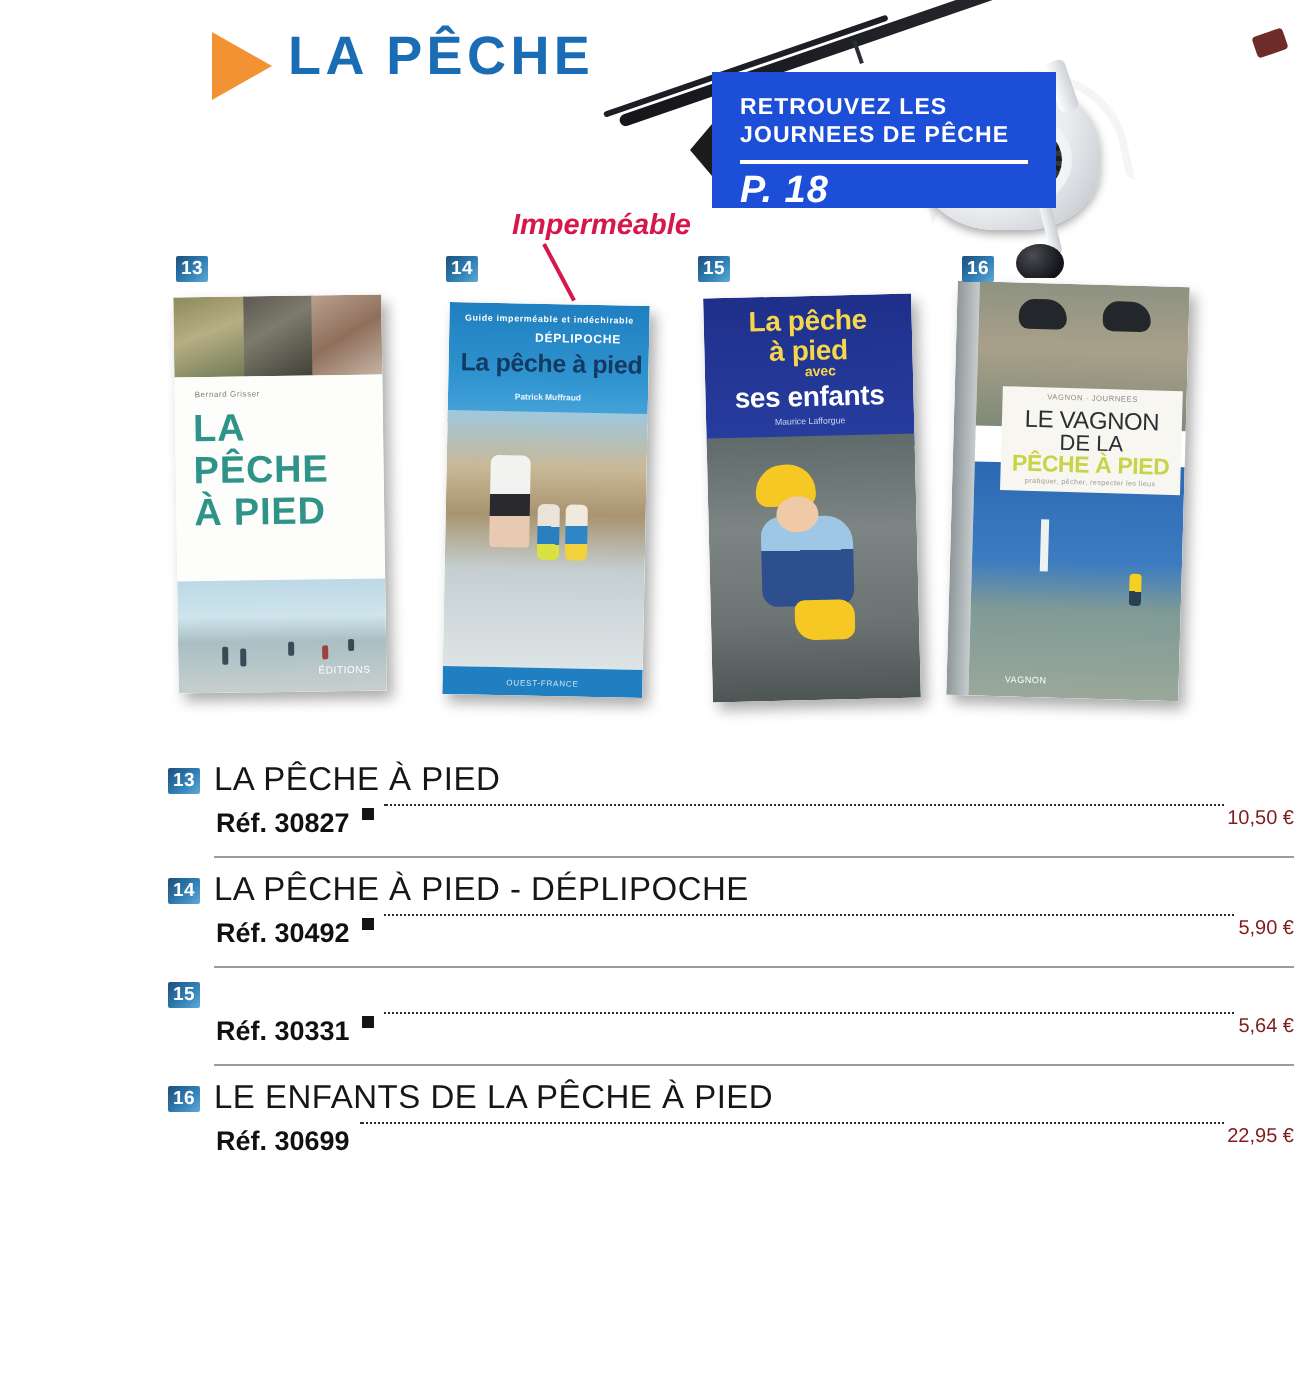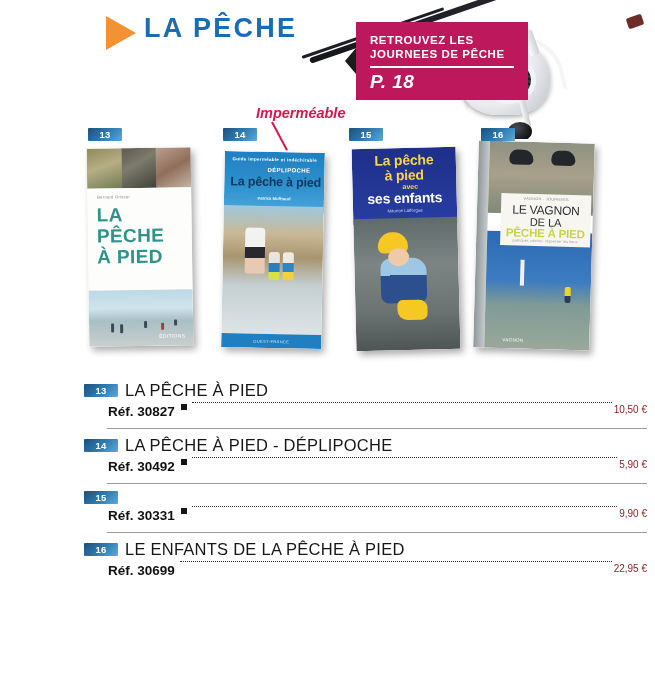--- a/index.html
+++ b/index.html
@@ -131,23 +131,23 @@
     position: absolute;
     left: 208px; top: 128px;
     width: 24px; height: 19px;
     background: radial-gradient(circle at 35% 30%, #4a4c52, #141519 70%);
     border-radius: 50%;
   }
 
   
   .callout {
     position: absolute;
-    left: 356px; top: 22px;
-    width: 172px; height: 78px;
-    background: #be185d;
+    left: 356px; top: 36px;
+    width: 172px; height: 68px;
+    background: #1d4ed8;
     color: #ffffff;
     box-sizing: border-box;
     padding: 11px 12px 0 14px;
   }
   .callout:before {
     content: "";
     position: absolute;
     left: -11px; top: 26px;
     width: 0; height: 0;
     border-right: 11px solid #1c1c1c;
@@ -196,21 +196,21 @@
 
   
   .badge {
     display: inline-block;
     background: linear-gradient(135deg, #1d4f7c 0%, #2f7fb5 55%, #5ea9d6 100%);
     color: #ffffff;
     font-size: 9.5px;
     font-weight: bold;
     line-height: 13px;
     text-align: center;
-    width: 34px; height: 13px;
+    width: 16px; height: 13px;
     border-radius: 1px;
     letter-spacing: .2px;
   }
   .cover-badge {
     position: absolute;
     z-index: 6;
   }
 
   
   .covers {
@@ -633,21 +633,21 @@
   <div class="divider"></div>
 
   <div class="item">
     <div class="item-head">
       <span class="badge">15</span>
     </div>
     <div class="ref-row">
       <span class="ref">Réf. 30331</span>
       <span class="swatch"></span>
       <span class="leader"></span>
-      <span class="price">9,90 €</span>
+      <span class="price">5,64 €</span>
     </div>
   </div>
 
   <div class="divider"></div>
 
   <div class="item">
     <div class="item-head">
       <span class="badge">16</span>
       <span class="item-title">LE ENFANTS DE LA PÊCHE À PIED</span>
     </div>

